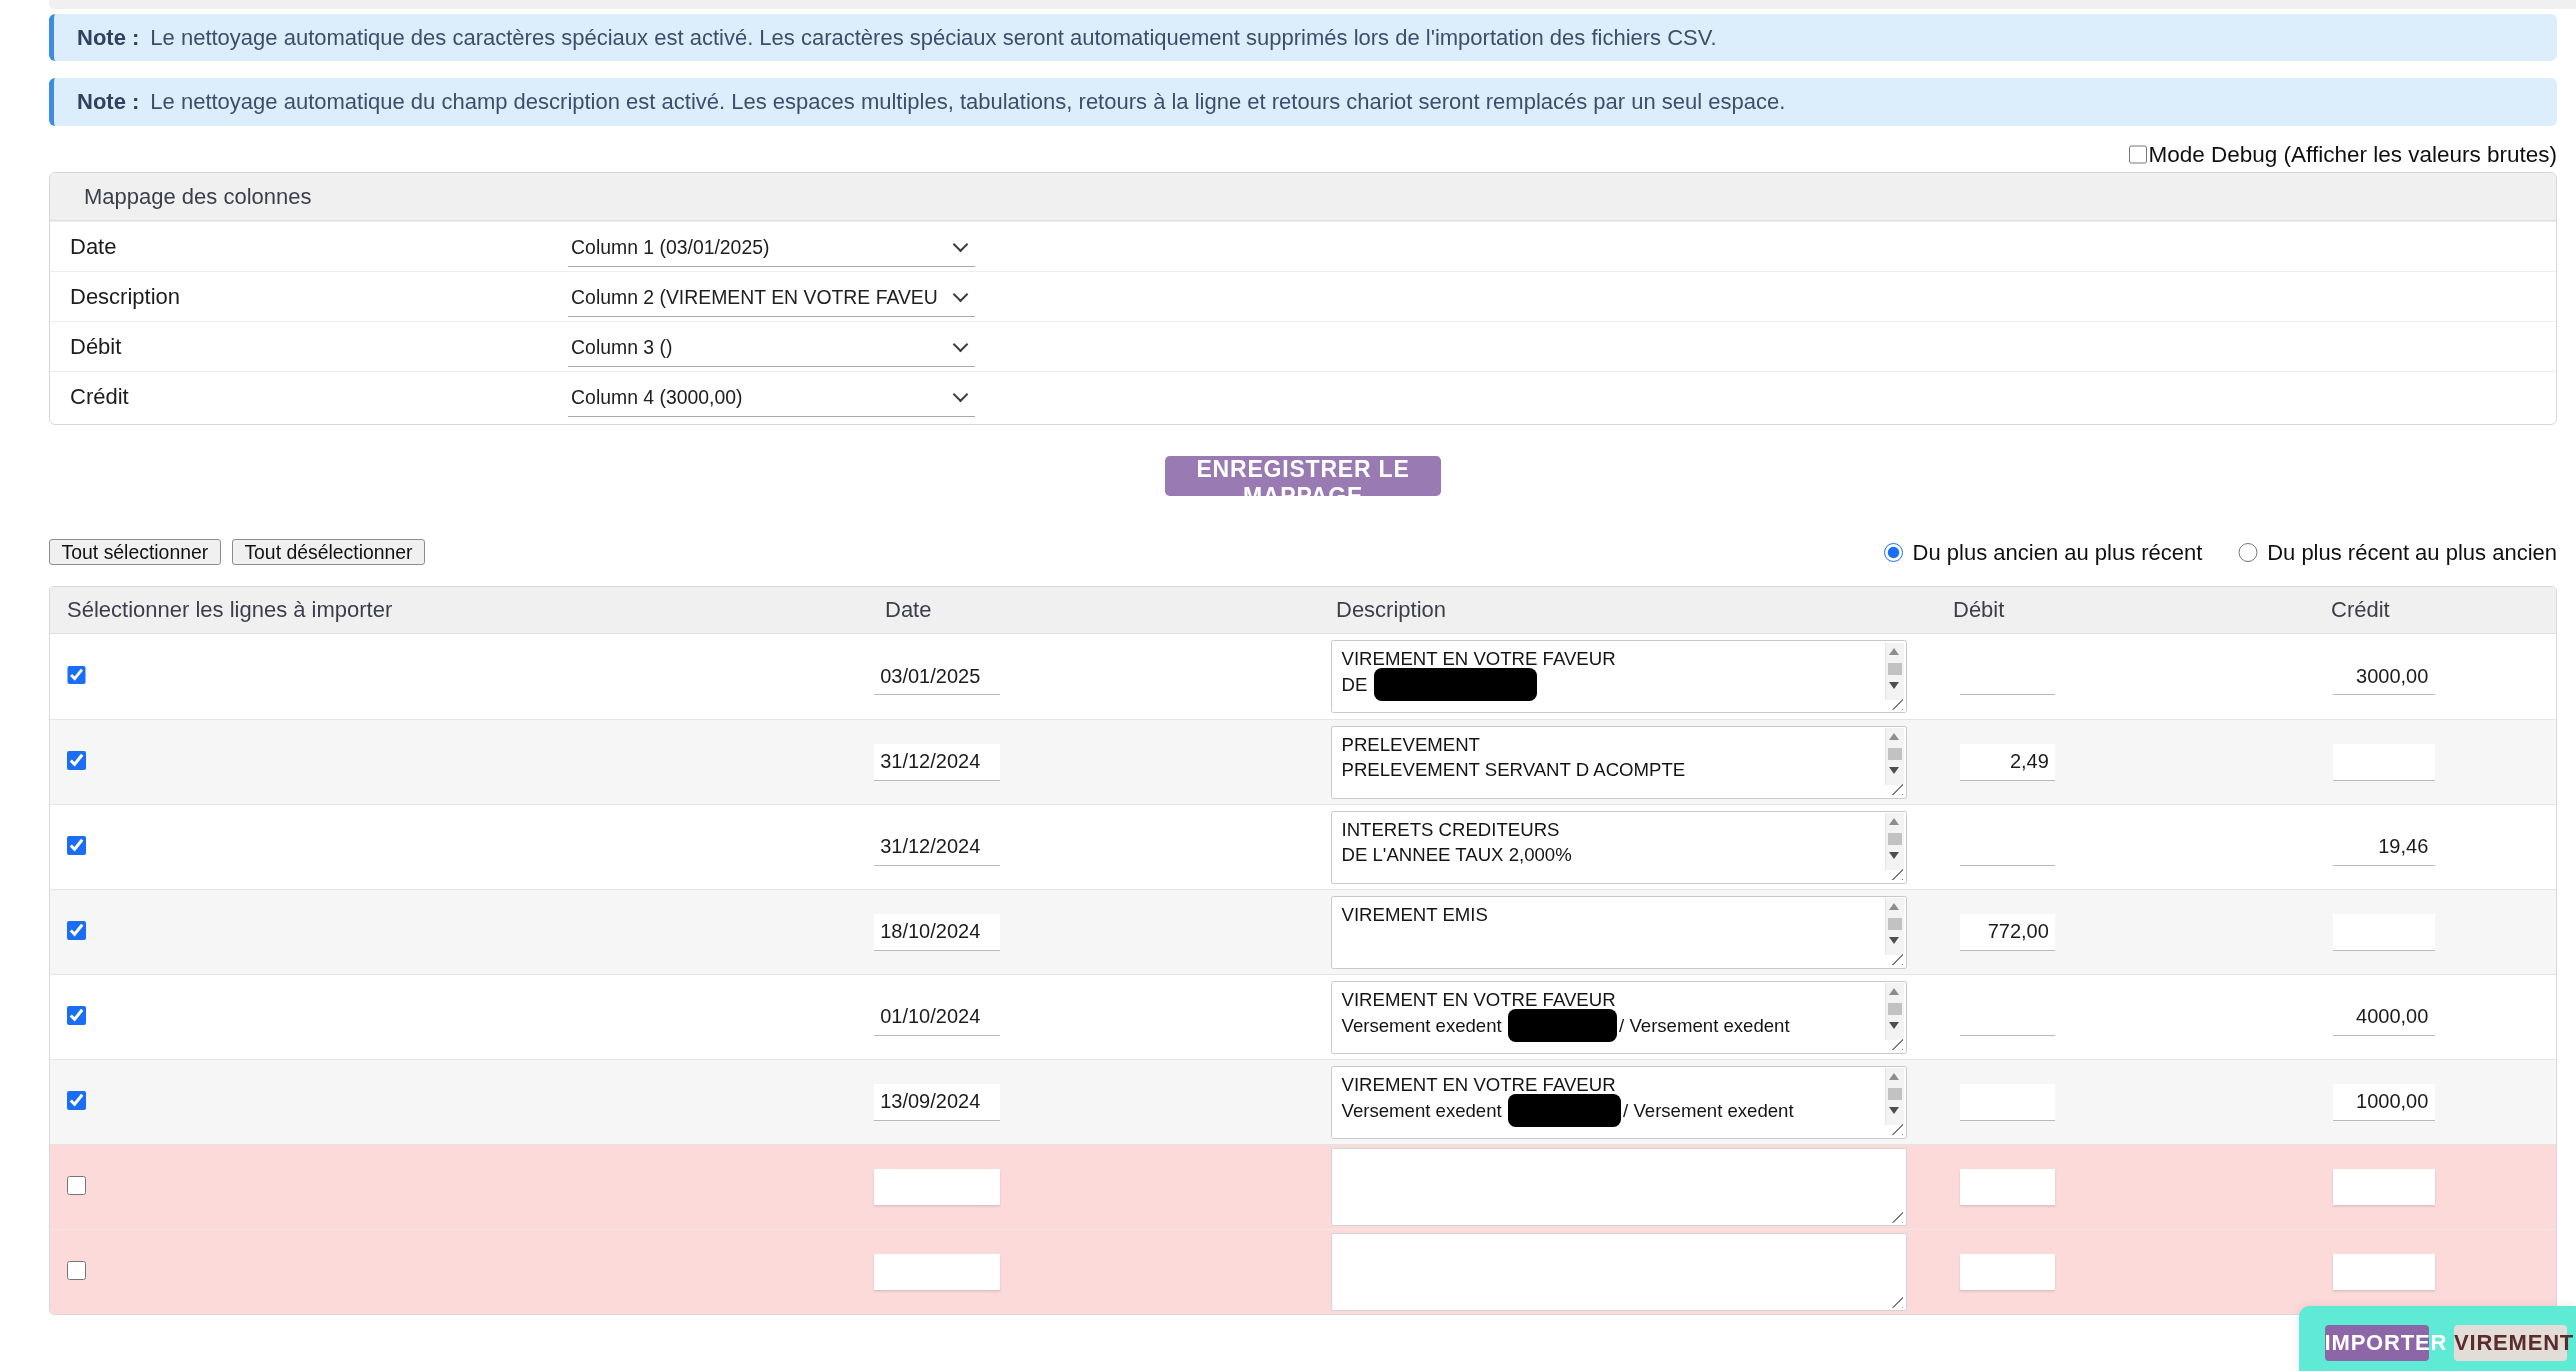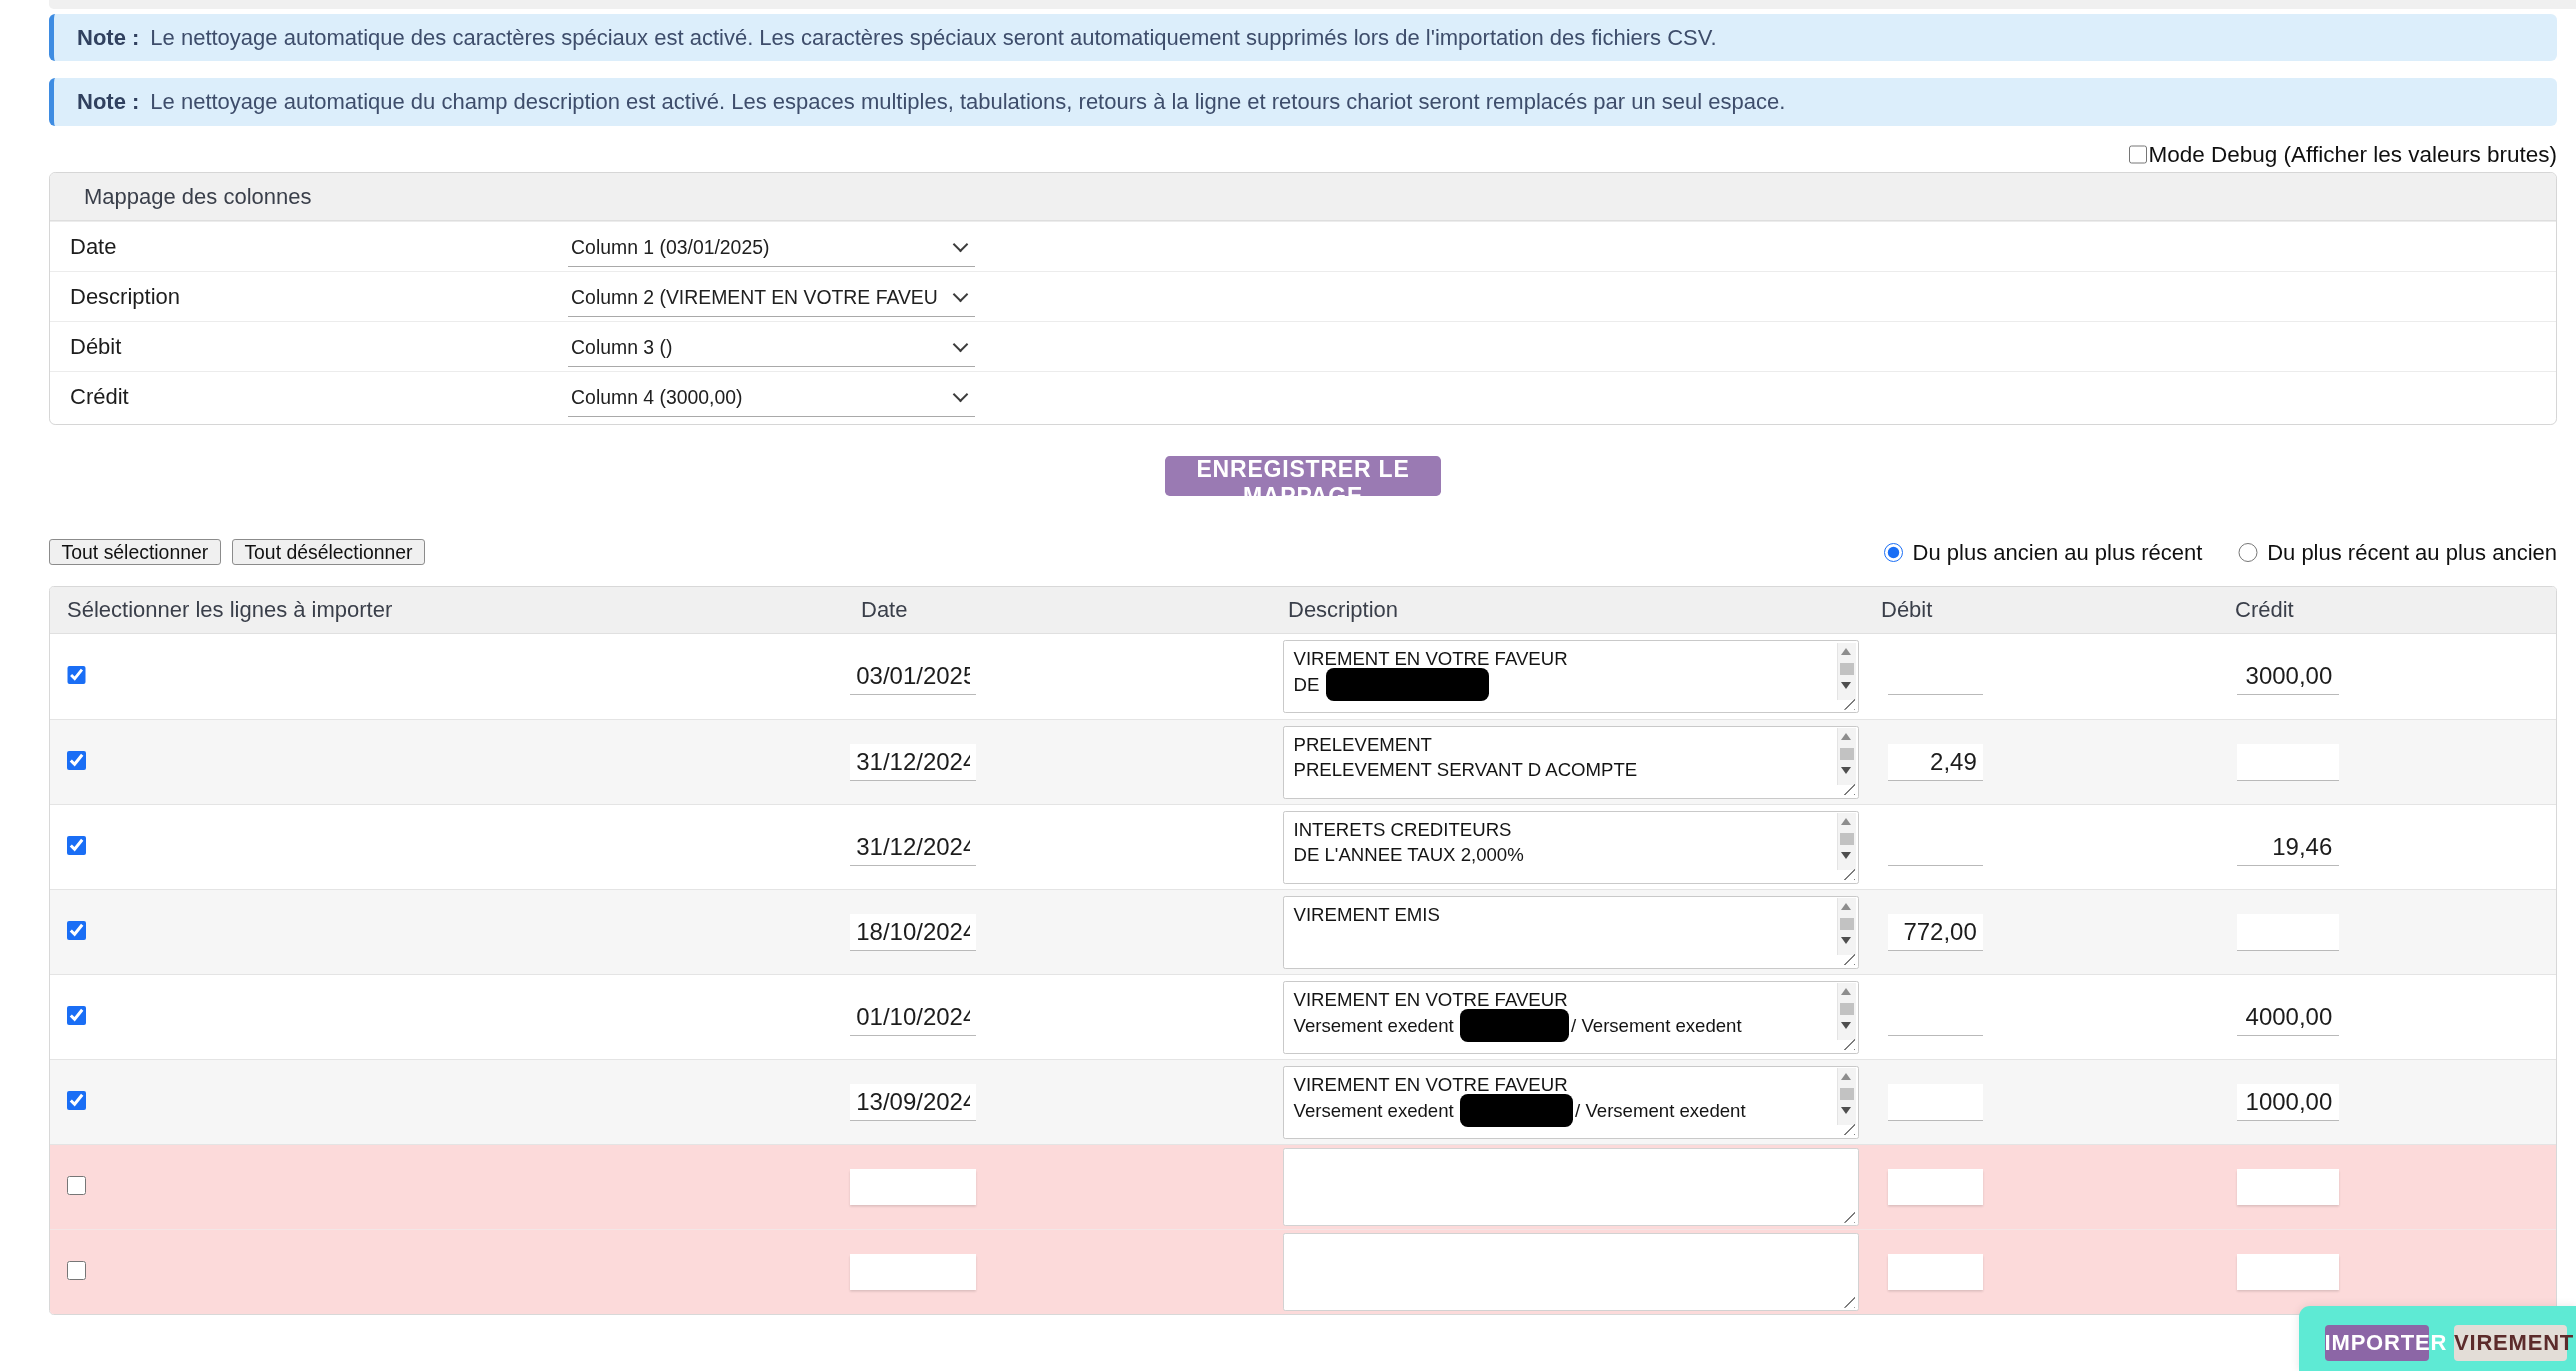--- a/index.html
+++ b/index.html
@@ -78,39 +78,39 @@
     display:flex; justify-content:flex-end; align-items:center; gap:36px;
     font-size:22px; color:#101010;
   }
   .sort-radios label { display:flex; align-items:center; gap:9.3px; }
   .sort-radios input { width:19.4px; height:19.4px; accent-color:#1a6ef5; }
   
   .import-table {
     position:absolute; left:49px; top:586px; width:2508px;
     border:0.8px solid #d8d8d8; border-radius:4.7px; overflow:hidden; background:#fff;
   }
-  .thead, .trow { display:grid; grid-template-columns:789px 435px 590px 357px 337px; align-items:center; }
+  .thead, .trow { display:grid; grid-template-columns:789px 435px 590px 357px 337px; align-items:center;gap:24px; }
   .thead {
     height:47px; background:#f0f0f0; border-bottom:0.8px solid #e0e0e0;
     font-size:22px; color:#3a3f4a;
   }
   .thead .h1 { padding-left:17px; }
   .thead .h2 { padding-left:22px; }
   .thead .h3 { padding-left:14px; }
   .thead .h4 { padding-left:17px; }
   .thead .h5 { padding-left:14px; }
   .trow { height:85px; border-top:0.8px solid #e4e4e4; background:#ffffff; }
   .trow:first-of-type { border-top:none; }
   .trow.alt { background:#f6f6f6; }
   .trow.pink { background:#fcdada; }
   .trow.pink + .trow.pink { border-top:1.6px solid #f3e6e6; }
   .row-check { margin-left:17px; width:18.6px; height:18.6px; accent-color:#1a6ef5; }
   .cell-input {
     height:37px; border:none; border-bottom:0.8px solid #b9b9b9; background:#fff;
-    font-family:"Liberation Sans",sans-serif; font-size:24px; color:#1c1c1c; padding:0 6.2px;
+    font-family:"Liberation Sans",sans-serif; font-size:20px; color:#1c1c1c; padding:0 6.2px;
   }
   .date-input   { margin-left:11px; width:126px; }
   .debit-input  { margin-left:24px; width:95px; text-align:right; }
   .credit-input { margin-left:15.5px; width:102px; text-align:right; }
   .pink .cell-input { border-bottom:none; height:36px; box-shadow:0 1.6px 2.3px rgba(0,0,0,0.14); }
   .desc-box {
     position:relative; margin-left:8.5px; width:576px; height:73px;
     background:#fff; border:0.8px solid #c9c9c9; border-radius:2.3px;
     padding:5.4px 36px 5.4px 10px; font-size:18.6px; line-height:25px; color:#141414;
     white-space:nowrap; overflow:hidden;

